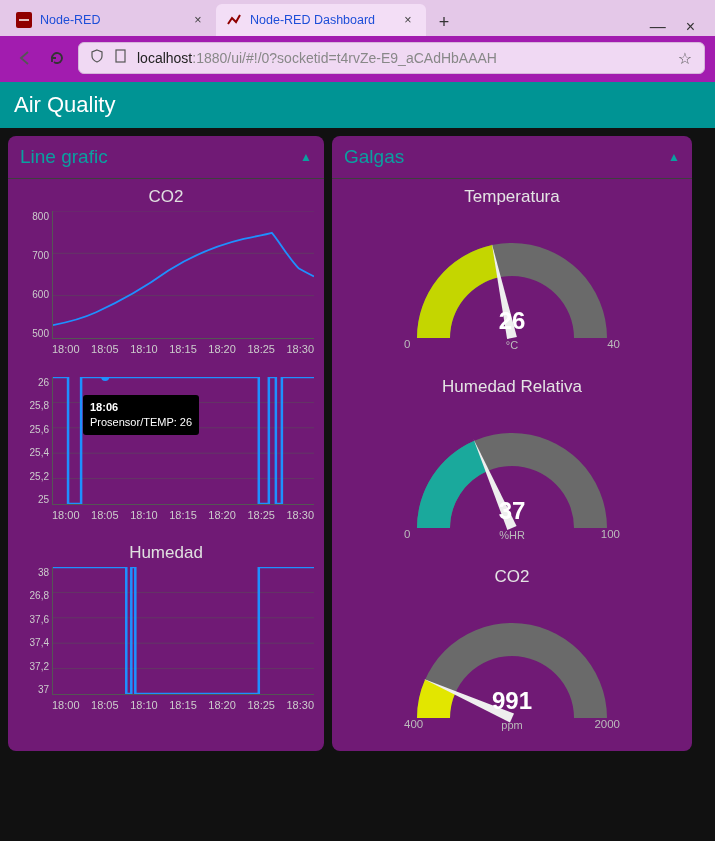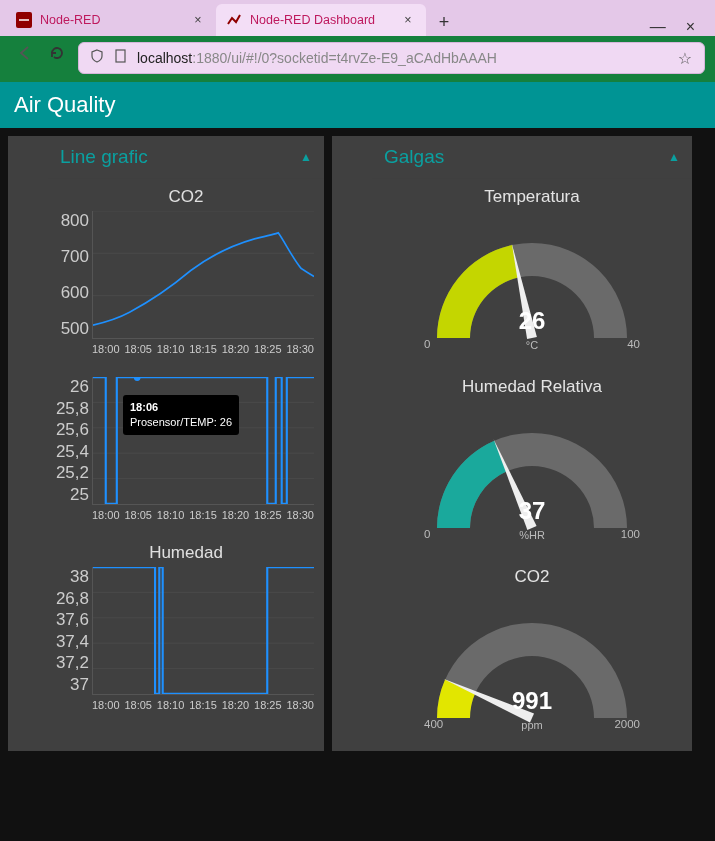--- a/index.html
+++ b/index.html
@@ -4,50 +4,50 @@
 <style>
   * { box-sizing: border-box; margin: 0; padding: 0; font-family: "Segoe UI", Arial, sans-serif; }
   body { background: #111; width: 715px; height: 841px; overflow: hidden; }
 
   
   .browser-chrome { background: #e4c8e8; }
   .tab-strip { display: flex; align-items: flex-end; height: 36px; padding: 4px 6px 0 6px; gap: 0; }
   .tab { display: flex; align-items: center; gap: 8px; padding: 6px 10px; font-size: 12.5px; width: 210px; height: 32px; border-radius: 6px 6px 0 0; }
   .tab .favicon { width: 16px; height: 16px; display:inline-flex; align-items:center; justify-content:center; }
   .tab.active { background: #f3def6; }
-  .tab .title { flex: 1; white-space: nowrap; overflow: hidden; text-overflow: ellipsis; color: #be185d; }
+  .tab .title { flex: 1; white-space: nowrap; overflow: hidden; text-overflow: ellipsis; color: #1d4ed8; }
   .tab .close { width: 16px; text-align: center; color: #444; cursor: pointer; }
   .newtab { width: 28px; height: 28px; display:flex; align-items:center; justify-content:center; font-size: 18px; color:#333; cursor:pointer; margin-left: 4px;}
   .win-controls { margin-left:auto; display:flex; gap: 20px; padding-right: 14px; color:#333; font-size: 16px;}
 
-  .addr-row { display:flex; gap: 10px; padding: 6px 10px 8px 14px; background:#15803d;}
+  .addr-row { display:flex; align-items:center; gap: 10px; padding: 6px 10px 8px 14px; background:#a21caf;}
   .nav-arrow { width:22px; height:22px; display:flex; align-items:center; justify-content:center; color:#555; }
   .addr-bar { flex:1; display:flex; align-items:center; gap:8px; background:#f0d9f3; border:1px solid #d6b6db; border-radius:6px; padding:4px 10px; height:32px;}
   .addr-icon { width:16px; color:#555; text-align:center;}
   .addr-text { flex:1; font-size:14px; color:#222; }
   .addr-text .dim { color:#888; }
   .star { width:18px; color:#555; text-align:center; }
 
   
   .app-header { background:#009494; color:#fff; font-size:22px; padding:10px 14px; }
 
   
   .dash { display:flex; gap: 8px; padding: 8px; }
-  .card { background:#404040; border-radius: 0; padding-left: 40px; }
+  .card { background:#701a75; border-radius: 8px; }
   .card.left { width: 316px; }
   .card.right { width: 360px; }
   .card-header { display:flex; align-items:center; justify-content:space-between; padding: 10px 12px; color:#0aa0a0; font-size:19px; border-bottom: 1px solid #3f3f3f;}
   .card-header .collapse { color:#0aa0a0; cursor:pointer; font-size: 12px;}
   .card-body { padding: 8px 10px 14px 10px; }
 
   
   .chart-block { margin-bottom: 22px; }
   .chart-title { text-align:center; color:#e0e0e0; font-size:17px; margin-bottom: 4px;}
   .chart-area { display:flex; }
-  .y-axis { width: 34px; display:flex; flex-direction:column; justify-content:space-between; align-items:flex-end; color:#ccc; font-size:17px; padding-right:3px;}
+  .y-axis { width: 34px; display:flex; flex-direction:column; justify-content:space-between; align-items:flex-end; color:#ccc; font-size:10px; padding-right:3px;}
   .plot { position:relative; flex:1; height:128px; border-left:1px solid #555; border-bottom:1px solid #555; }
   .plot .grid line { stroke:#555; stroke-width:0.5;}
   .x-axis { margin-left:34px; display:flex; justify-content:space-between; color:#ccc; font-size:11px; margin-top:4px;}
   .tooltip { position:absolute; background:#000; color:#fff; font-size:11px; padding:5px 7px; border-radius:3px; left: 30px; top: 18px; line-height: 1.35; z-index: 5;}
   .tooltip b { font-weight: 600; }
 
   
   .gauge-block { margin-bottom: 24px; text-align:center;}
   .gauge-title { color:#e4e4e4; font-size:17px; margin-bottom: 6px;}
   .gauge-wrap { position:relative; width: 240px; height: 140px; margin: 0 auto;}

